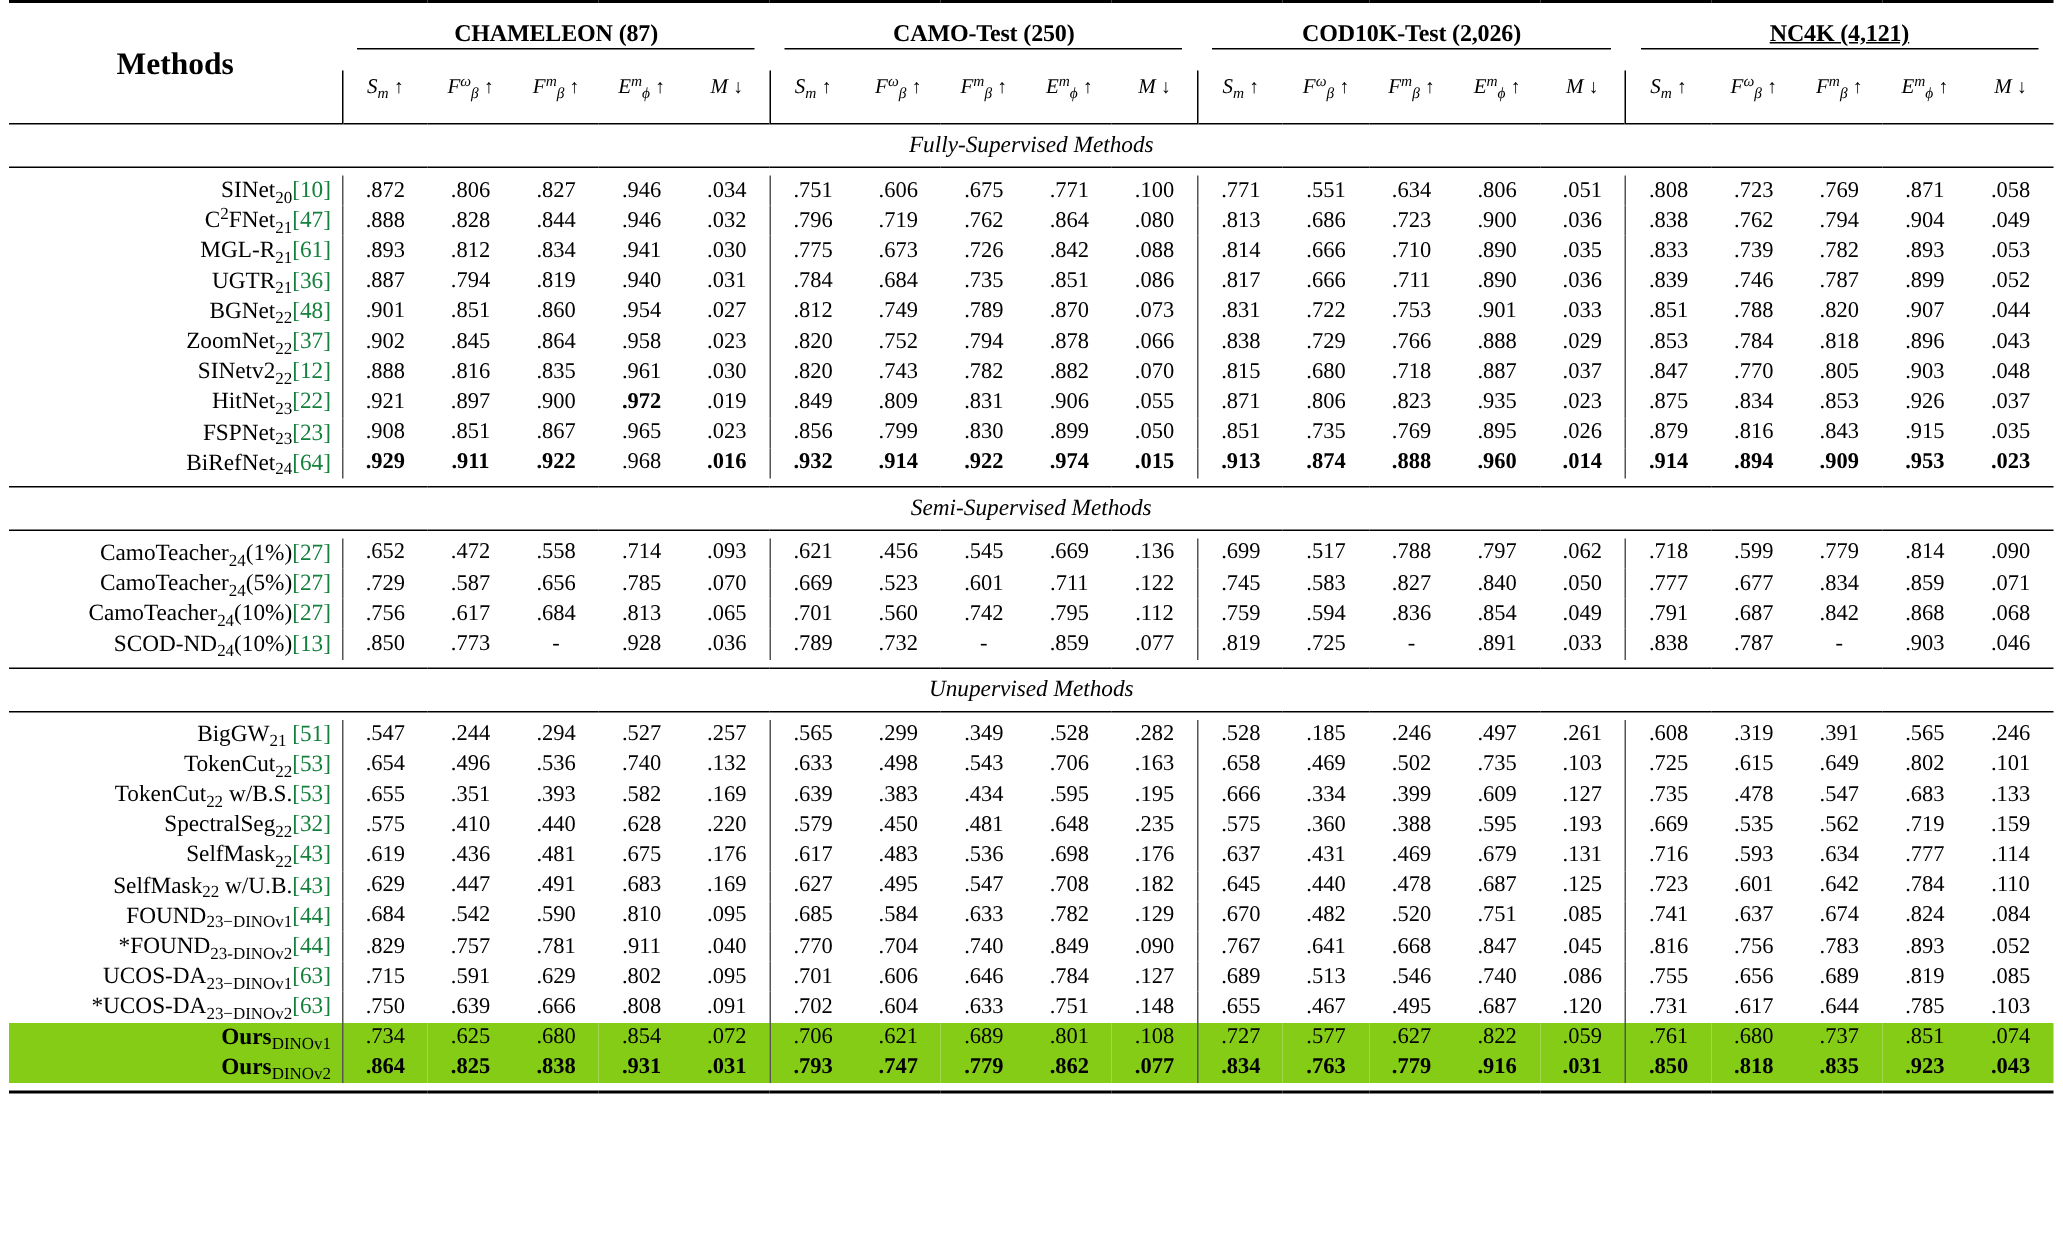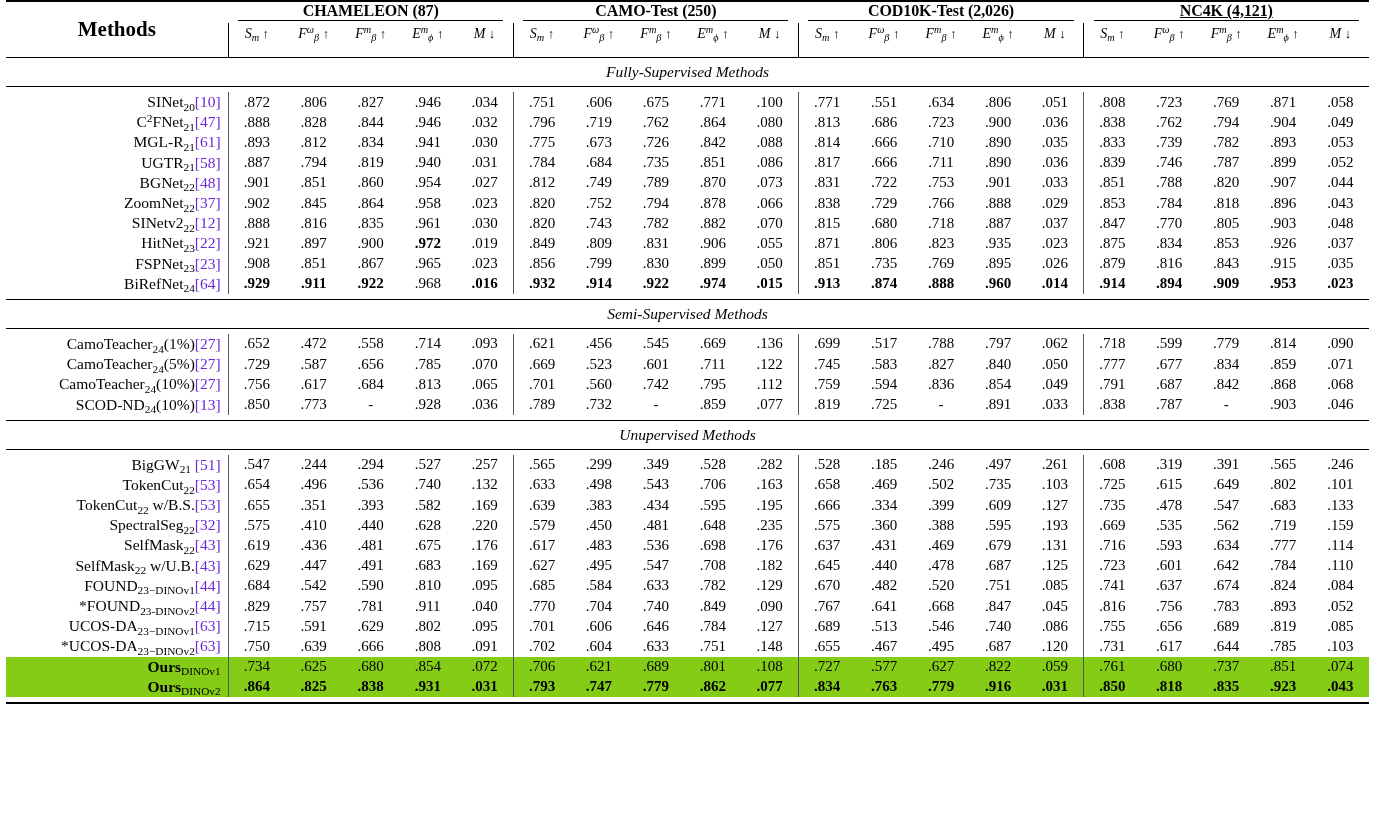--- a/index.html
+++ b/index.html
@@ -25,21 +25,21 @@
   .metric{text-align:center;font-size:14px;padding:3px 0 15px 0;white-space:nowrap;}
   .metric.firstofgroup{border-left:1.1px solid #000;}
 
   td.val{text-align:center;width:56px;font-size:15px;padding:1.6px 0;}
   td.val.firstofgroup{border-left:1.1px solid #555;}
   .best{font-weight:bold;}
   .second{text-underline-offset:1.5px;}
 
   .sectionlabel{text-align:center;font-style:italic;font-weight:normal;font-size:15.5px;padding:5px 0 5px 0;}
 
-  .cite{color:#6d28d9;}
+  .cite{color:#15803d;}
   sub{font-size:73%;vertical-align:baseline;position:relative;top:0.32em;}
   sup{font-size:73%;vertical-align:baseline;position:relative;top:-0.45em;}
   .itsub{}
   .oursrow td{background:#84cc16;}
   .oursname{font-weight:bold;}
   .spacer td{height:5px;line-height:5px;font-size:0;}
   .mathcal{font-family:"Liberation Serif",serif;font-style:italic;}
   .arrow{font-size:13px;}
 </style>
 </head>
@@ -54,21 +54,21 @@
   <tbody id="tbody">
         <tr class="toprule">
           <td class="methodcol methodhdr" rowspan="2">Methods</td>
           <td colspan="5" class="grouphdr">
             <div class="cmidline" style="margin: 0px 10px; text-align: center;">CHAMELEON (87)</div>
           </td>
           <td colspan="5" class="grouphdr">
             <div class="cmidline" style="margin: 0px 10px;">CAMO-Test (250)</div>
           </td>
           <td colspan="5" class="grouphdr">
-            <div class="cmidline" style="margin: 0px 10px;">COD10K-Test (2,026)</div>
+            <div class="cmidline" style="margin: 12px 10px;">COD10K-Test (2,026)</div>
           </td>
           <td colspan="5" class="grouphdr">
             <div class="cmidline" style="margin: 0px 10px; text-decoration: underline;">NC4K (4,121)</div>
           </td>
         </tr>
         <tr>
           <td class="metric firstofgroup"><span class="mathcal">S</span><sub class="mathcal">m</sub> <span class="arrow">↑</span></td>
           <td class="metric"><span class="mathcal">F</span><sup class="mathcal">ω</sup><sub class="mathcal">β</sub> <span class="arrow">↑</span></td>
           <td class="metric"><span class="mathcal">F</span><sup class="mathcal">m</sup><sub class="mathcal">β</sub> <span class="arrow">↑</span></td>
           <td class="metric"><span class="mathcal">E</span><sup class="mathcal">m</sup><sub class="mathcal">ϕ</sub> <span class="arrow">↑</span></td>
@@ -158,21 +158,21 @@
           <td class="val">.710</td>
           <td class="val">.890</td>
           <td class="val">.035</td>
           <td class="val firstofgroup">.833</td>
           <td class="val">.739</td>
           <td class="val">.782</td>
           <td class="val">.893</td>
           <td class="val">.053</td>
         </tr>
         <tr>
-          <td class="methodcol">UGTR<sub>21</sub><span class="cite">[58]</span></td>
+          <td class="methodcol">UGTR<sub>21</sub><span class="cite">[36]</span></td>
           <td class="val firstofgroup">.887</td>
           <td class="val">.794</td>
           <td class="val">.819</td>
           <td class="val">.940</td>
           <td class="val">.031</td>
           <td class="val firstofgroup">.784</td>
           <td class="val">.684</td>
           <td class="val">.735</td>
           <td class="val">.851</td>
           <td class="val">.086</td>

